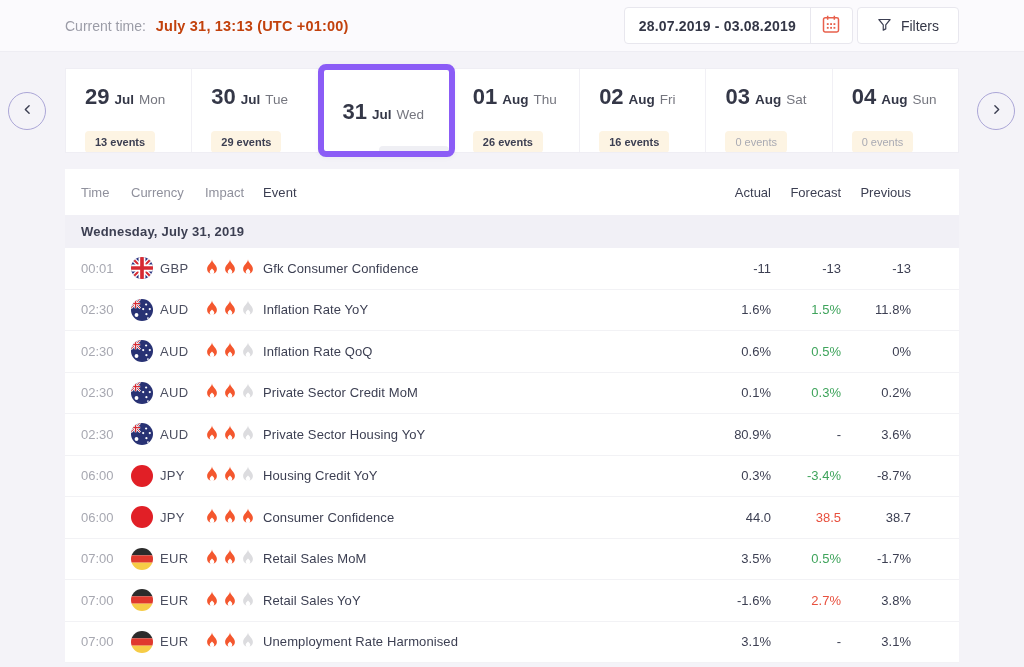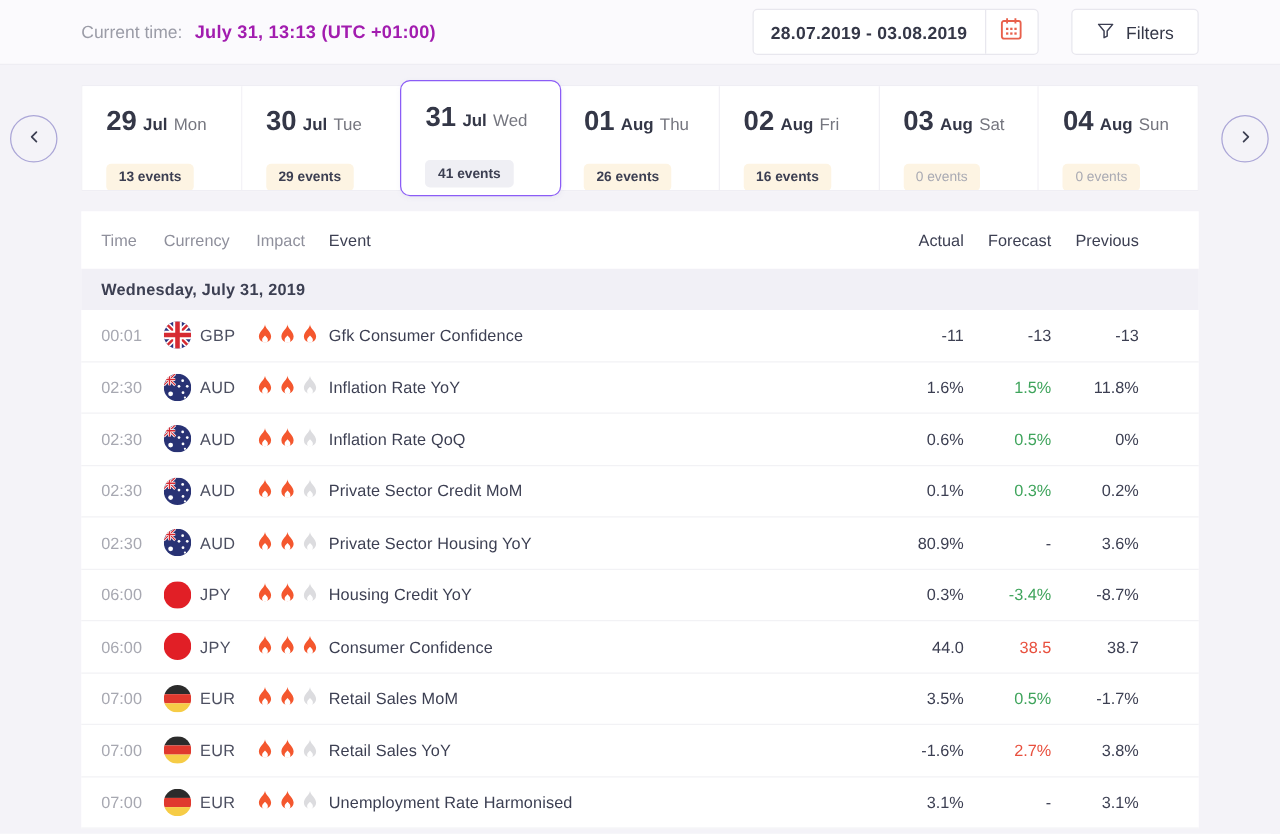--- a/index.html
+++ b/index.html
@@ -9,22 +9,22 @@
     font-family:"Liberation Sans", sans-serif;
     color:#3c3f52;
   }
   
   .topbar {
     height:52px; background:#fbfafd; border-bottom:1px solid #eeedf3;
     display:flex; align-items:center; justify-content:space-between;
     padding:0 65px;
   }
   .current-time { font-size:14px; color:#9b9ca7; }
-  .current-time b { color:#a21caf; font-size:14.5px; margin-left:6px; letter-spacing:.2px; }
-  .topbar-right { display:flex; align-items:flex-start; gap:26px; }
+  .current-time b { color:#c2410c; font-size:14.5px; margin-left:6px; letter-spacing:.2px; }
+  .topbar-right { display:flex; align-items:flex-start; gap:4px; }
   .date-btn {
     display:flex; align-items:center; height:37px; background:#fff;
     border:1px solid #e8e7ee; border-radius:4px; cursor:pointer;
   }
   .date-btn .date-text { padding:0 14px; font-size:14px; font-weight:bold; color:#343747; letter-spacing:.2px; }
   .date-btn .cal-seg { border-left:1px solid #e8e7ee; width:42px; height:100%; display:flex; align-items:center; justify-content:center; }
   .filters-btn {
     display:flex; align-items:center; gap:9px; height:37px; background:#fff;
     border:1px solid #e8e7ee; border-radius:4px; padding:0 19px;
     font-size:14px; color:#343747; cursor:pointer;
@@ -38,23 +38,24 @@
   }
   .nav-btn.prev { left:8px; }
   .nav-btn.next { right:9px; }
   .tabs { display:flex; background:#fff; border:1px solid #efeef4; height:85px; }
   .tab {
     flex:1; border-right:1px solid #f1f0f5; padding:15px 0 0 19px;
     background:#fff; cursor:pointer; white-space:nowrap; overflow:hidden;
   }
   .tab:last-child { border-right:none; }
   .tab.selected {
-    border:1px solid #8b5cf6; border-radius:8px; margin:-5px -1px;
-    padding-top:16px; position:relative; z-index:2;
+    border:6px solid #8b5cf6; border-radius:8px; margin:-5px -1px;
+    padding-top:29px; position:relative; z-index:2;
     box-shadow:0 1px 4px rgba(120,110,180,.08);
+    text-align:right;
   }
   .tab-title { display:flex; align-items:baseline; gap:5px; }
   .tab-day { font-size:22px; font-weight:bold; color:#343747; }
   .tab-month { font-size:13.5px; font-weight:bold; color:#343747; }
   .tab-weekday { font-size:13.5px; color:#75767f; }
   .badge {
     display:inline-block; margin-top:21px; padding:5px 10px; border-radius:4px;
     background:#fdf4e3; font-size:11px; font-weight:bold; color:#3c3f52;
   }
   .badge.zero { color:#a9aab3; font-weight:normal; }

